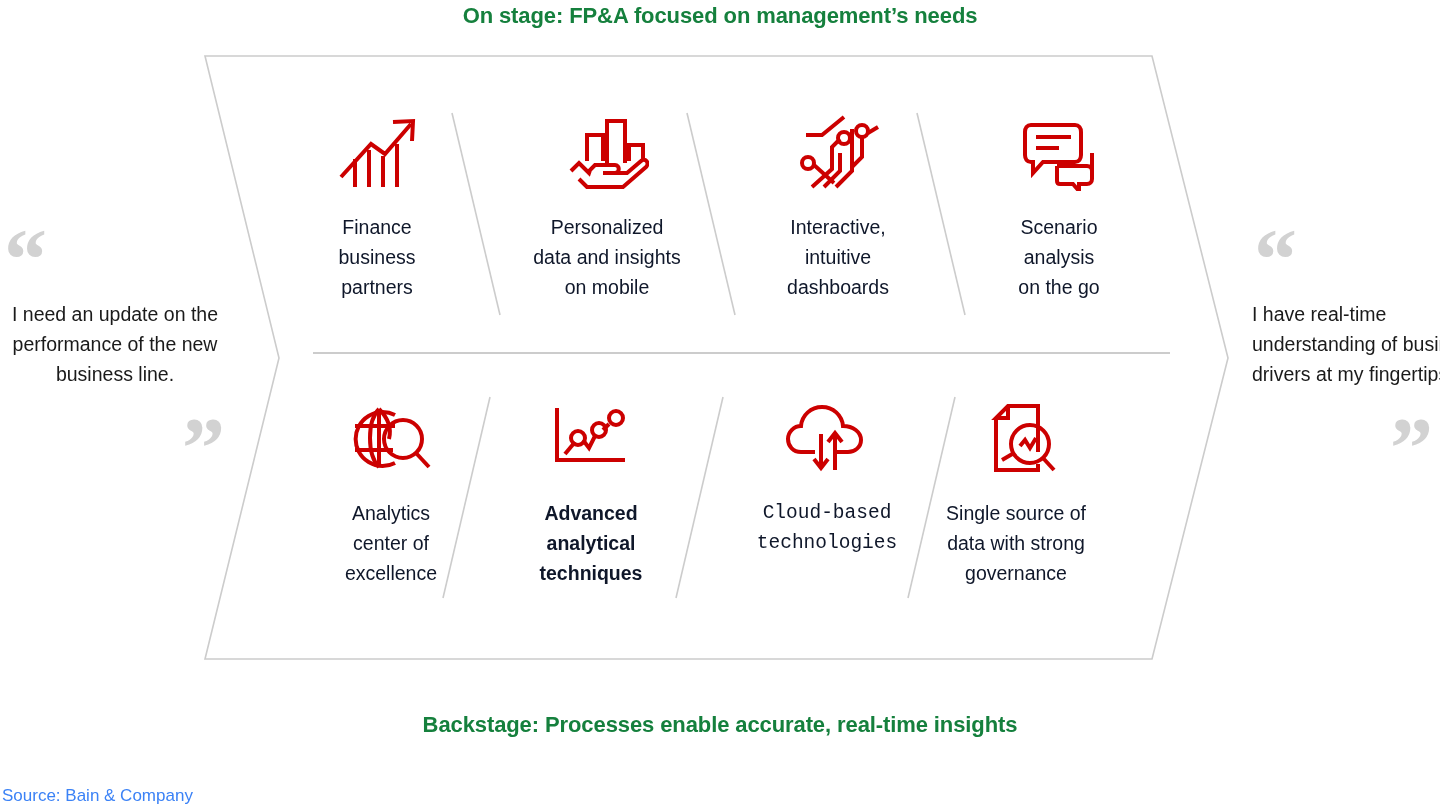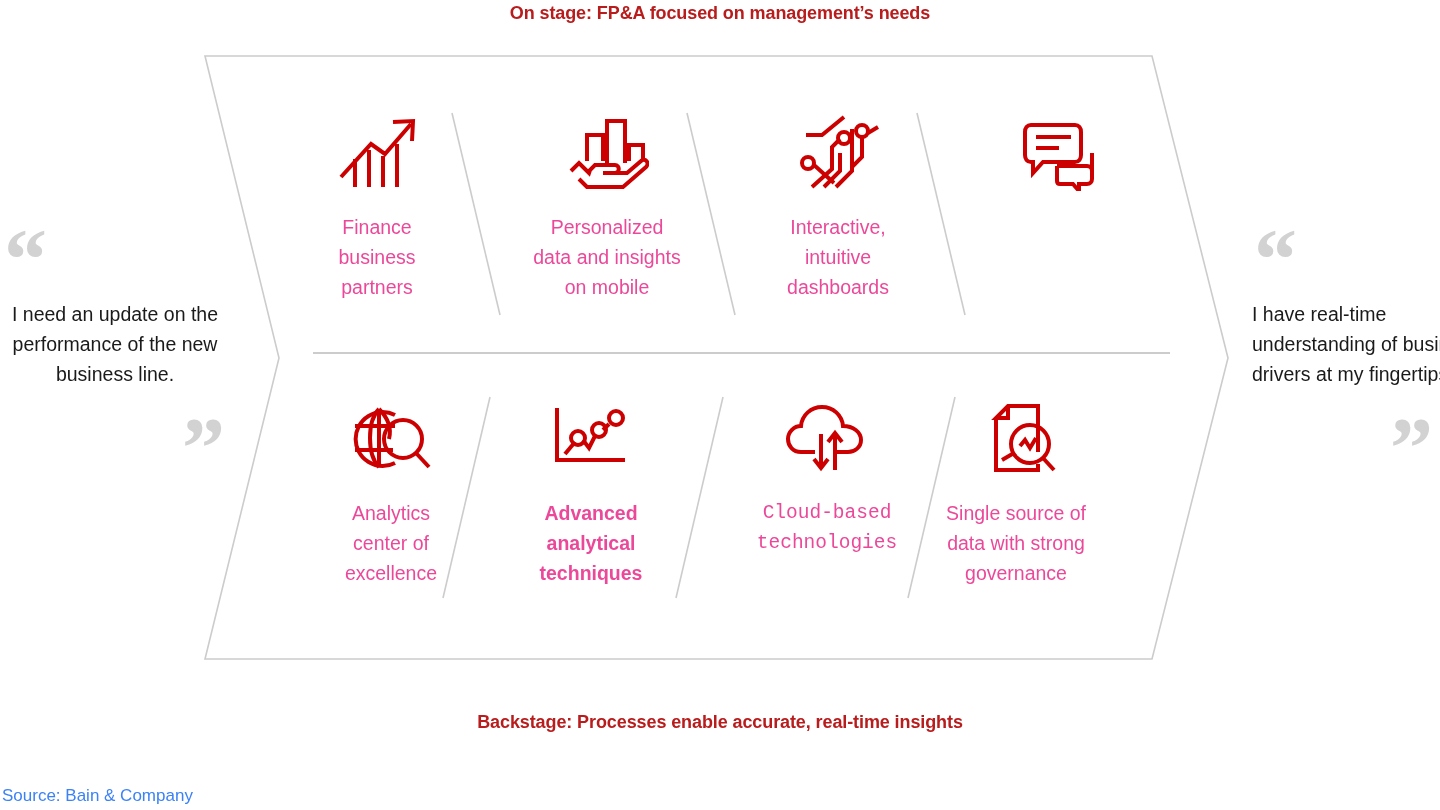--- a/index.html
+++ b/index.html
@@ -14,23 +14,23 @@
     position: relative;
     width: 1440px;
     height: 810px;
   }
 
   
   .title {
     position: absolute;
     width: 100%;
     text-align: center;
-    color: #b91c1c;
+    color: #15803d;
     font-weight: bold;
-    font-size: 18px;
+    font-size: 22px;
     letter-spacing: -0.1px;
   }
   #title-top   { top: 3px; }
   #title-bottom{ top: 683px; margin-top: 29px; }
 
   
   #banner-svg {
     position: absolute;
     left: 0; top: 0;
     width: 1440px; height: 810px;
@@ -71,21 +71,21 @@
   .cell .icon-wrap {
     height: 96px;
     display: flex;
     align-items: center;
     justify-content: center;
   }
   .cell .cell-label {
     margin-top: 12px;
     font-size: 19.5px;
     line-height: 30px;
-    color: #ec4899;
+    color: #0f172a;
     white-space: pre-line;
   }
   .row-top .cell { top: 104px; }
   .row-bot .cell { top: 390px; }
 
   
   #cell-0 { left: 272px; }
   #cell-1 { left: 502px; }
   #cell-2 { left: 733px; }
   #cell-3 { left: 954px; }
@@ -201,20 +201,23 @@
     <div class="cell" id="cell-3">
       <div class="icon-wrap">
         <svg class="ic" width="84" height="78" viewBox="0 0 84 78">
           <path d="M14,12 L58,12 C62,12 64,15 64,19 L64,42 C64,46 62,49 58,49 L26,49 L16,60 L16,49 L14,49 C10,49 8,46 8,42 L8,19 C8,15 10,12 14,12 Z"></path>
           <line x1="19" y1="24" x2="54" y2="24"></line>
           <line x1="19" y1="35" x2="42" y2="35"></line>
           <path d="M40,53 L70,53 C73,53 75,55 75,58 L75,40"></path>
           <path d="M40,53 L40,68 C40,70 41,71 43,71 L56,71 L62,78 L62,71 L70,71 C73,71 75,69 75,66 L75,58"></path>
         </svg>
       </div>
+      <div class="cell-label">Scenario
+analysis
+on the go</div>
     </div>
   </div>
 
   <div class="row-bot">
 
     <div class="cell" id="cell-4">
       <div class="icon-wrap">
         <svg class="ic" width="84" height="78" viewBox="0 0 84 78">
           <path d="M46,16 A27,27 0 1 0 46,64"></path>
           <path d="M30,10 C18,22 18,56 30,68"></path>

